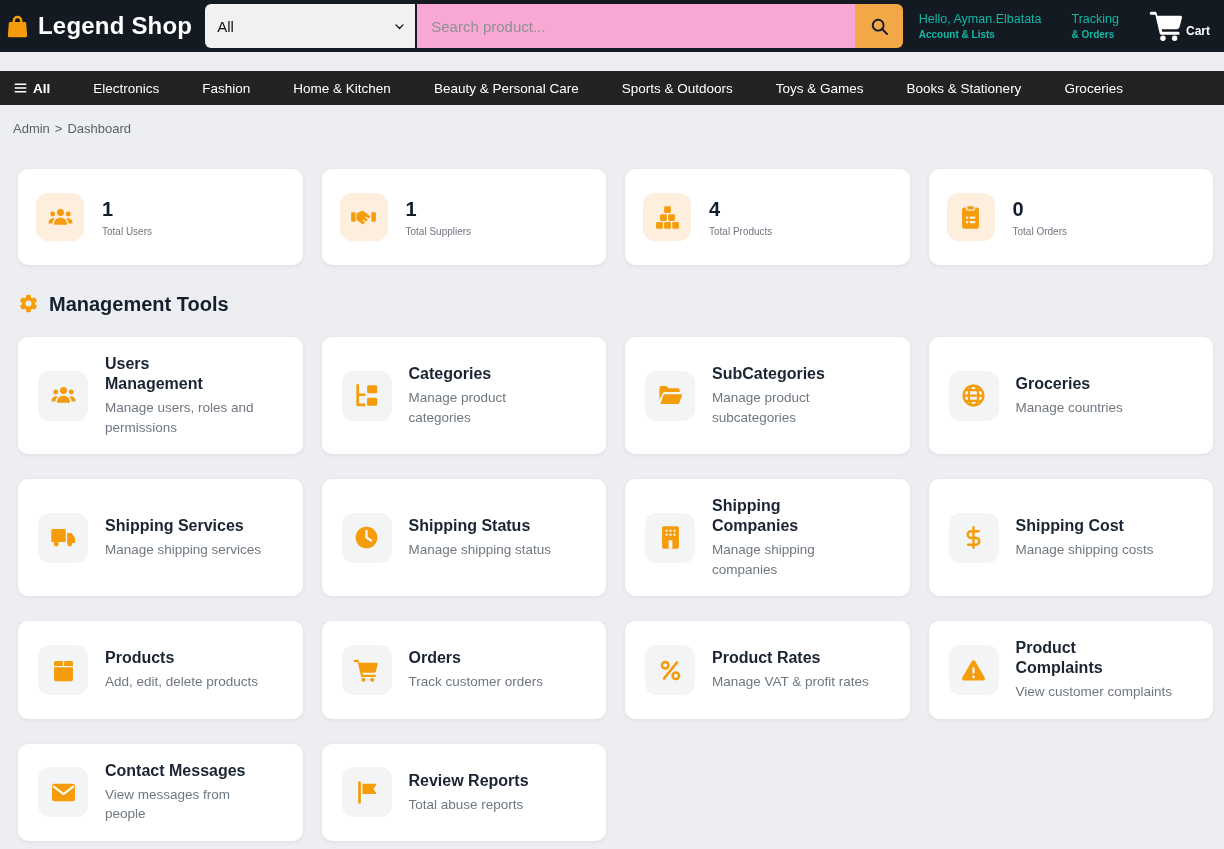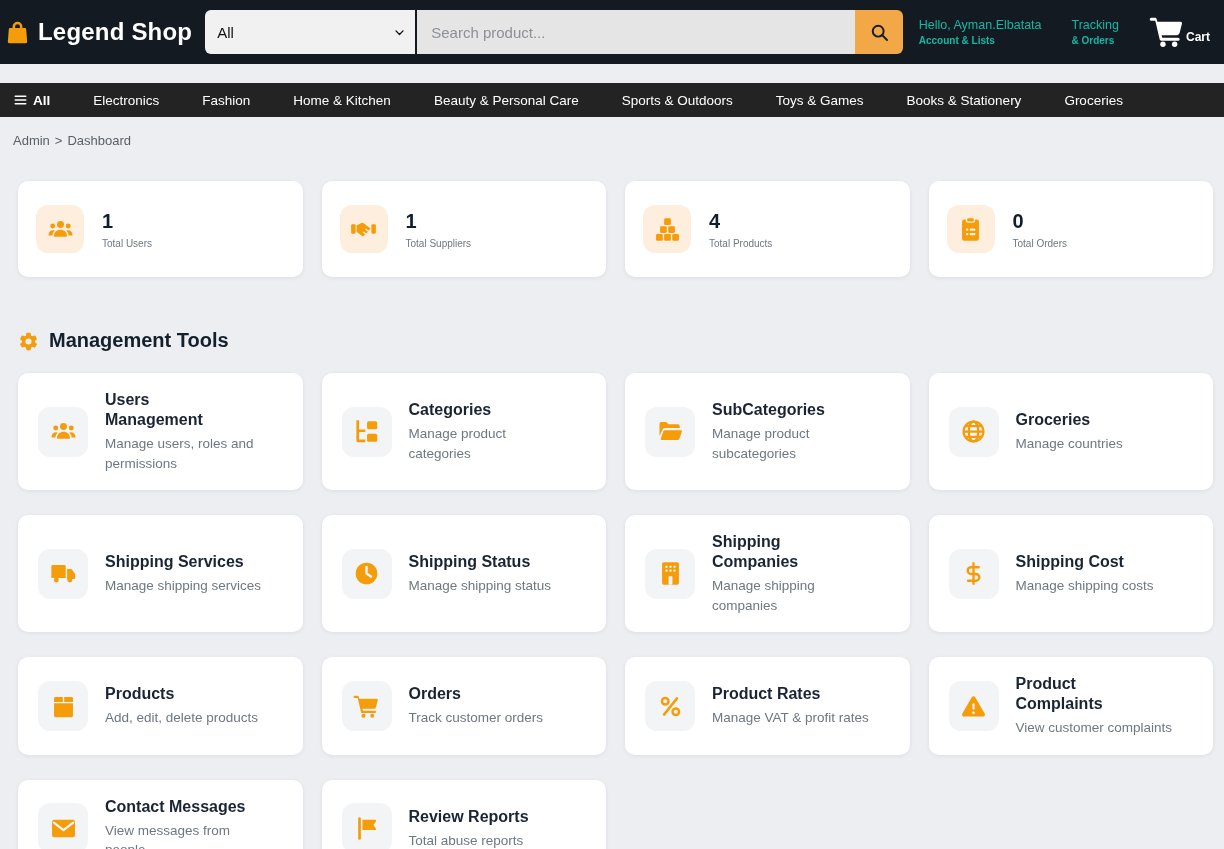--- a/index.html
+++ b/index.html
@@ -17,39 +17,39 @@
   html,body{width:1224px;height:849px;overflow:hidden}
   body{
     background:var(--page-bg);
     font-family:"Liberation Sans","DejaVu Sans",sans-serif;
     color:var(--title-color);
   }
   .icon svg{display:block}
 
   
   .topbar{
-    height:64px;background:var(--header-bg);
+    height:52px;background:var(--header-bg);
     display:flex;align-items:center;padding:0 10px 0 4px;
   }
   .brand{display:flex;align-items:center;gap:7px;cursor:pointer}
   .brand .icon svg{width:27px;height:27px;color:var(--accent)}
   .brand-name{color:#fff;font-size:24px;font-weight:bold;letter-spacing:.2px;white-space:nowrap}
 
   .search-group{display:flex;align-items:stretch;height:44px;margin-left:13px;width:698px}
   .select-wrap{position:relative;width:210px;margin-right:2px}
   .select-wrap select{
     -webkit-appearance:none;appearance:none;
     width:100%;height:100%;border:none;outline:none;
     background:#f1f1f1;border-radius:6px 0 0 6px;
     font-family:inherit;font-size:15px;color:#111;padding:0 30px 0 12px;cursor:pointer;
   }
   .select-wrap .chev{position:absolute;right:9px;top:16px;pointer-events:none;color:#15191e}
   .select-wrap .chev svg{width:13px;height:13px}
   .search-input{
-    flex:1;border:none;outline:none;background:#e5e5e5;
+    flex:1;border:none;outline:none;background:#f9a8d4;
     font-family:inherit;font-size:15px;color:#111;padding:0 14px;
   }
   .search-input::placeholder{color:#8d9096}
   .search-btn{
     width:48px;border:none;background:var(--search-button);
     border-radius:0 6px 6px 0;display:flex;align-items:center;justify-content:center;
     color:#161d26;cursor:pointer;
   }
   .search-btn svg{width:21px;height:21px}
 
@@ -86,21 +86,21 @@
     display:flex;align-items:center;gap:18px;padding:0 18px;
   }
   .stat-icon{
     flex:none;width:48px;height:48px;border-radius:12px;background:var(--accent-soft);
     color:var(--accent);display:flex;align-items:center;justify-content:center;
   }
   .stat-icon svg{width:27px;height:27px}
   .stat-value{font-size:20px;font-weight:bold;color:#121e2d}
   .stat-label{font-size:10px;color:var(--muted);margin-top:5px}
 
-  .section-head{margin-top:52px;display:flex;align-items:flex-end;gap:10px}
+  .section-head{margin-top:28px;display:flex;align-items:flex-start;gap:10px}
   .section-head .icon{color:var(--accent)}
   .section-head .icon svg{width:21px;height:21px}
   .section-title{font-size:20px;font-weight:bold;color:#15202e}
 
   .tools-grid{
     margin-top:21px;display:grid;grid-template-columns:repeat(4,1fr);
     column-gap:19px;row-gap:25px;align-items:stretch;
   }
   .tool-card{
     background:#fff;border-radius:10px;box-shadow:0 1px 4px rgba(16,24,40,.07);

